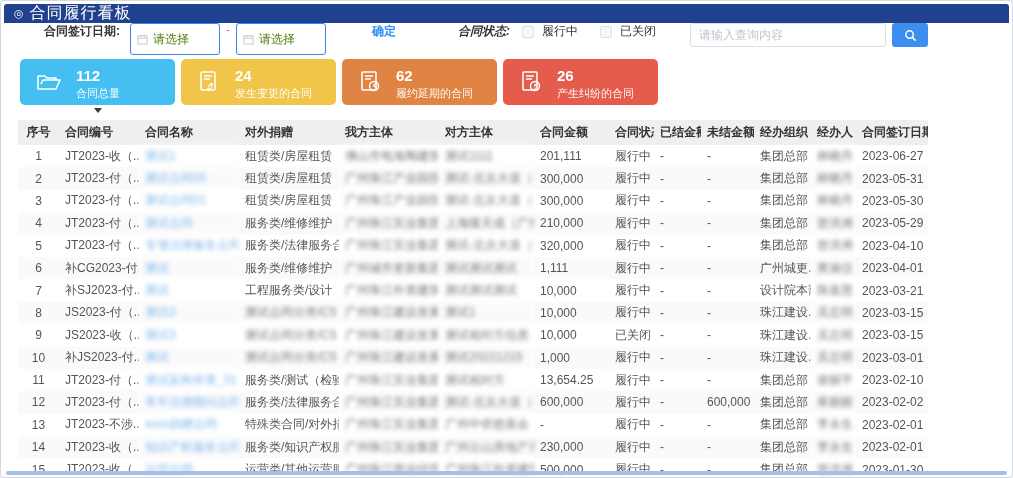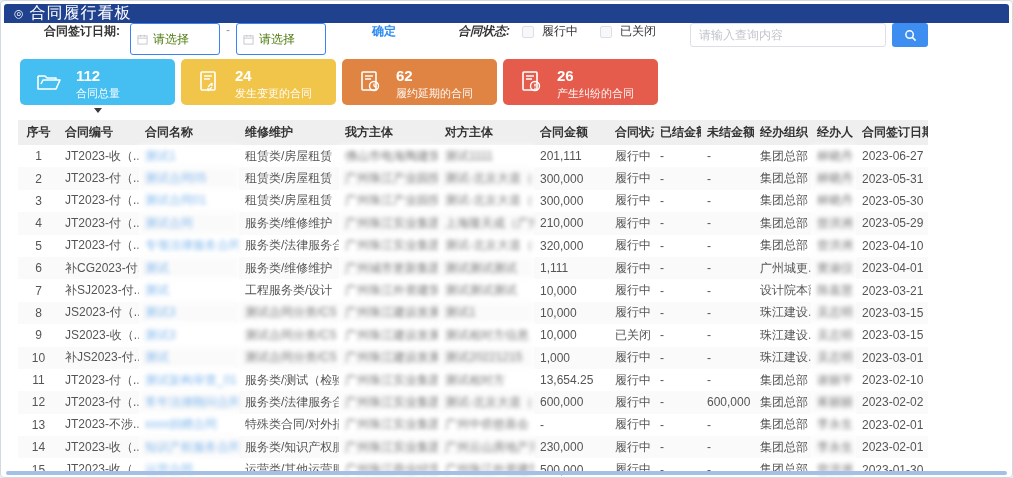--- a/index.html
+++ b/index.html
@@ -247,21 +247,21 @@
     </div>
   </div>
 
   <div class="table-wrap">
     <table>
       <thead>
           <tr id="thead-row">
             <th class="center" style="width: 41px;">序号</th>
             <th style="width: 80px;">合同编号</th>
             <th style="width: 100px;">合同名称</th>
-            <th style="width: 100px;">维修维护</th>
+            <th style="width: 100px;">对外捐赠</th>
             <th style="width: 100px;">我方主体</th>
             <th style="width: 95px;">对方主体</th>
             <th style="width: 75px;">合同金额</th>
             <th style="width: 45px;">合同状态</th>
             <th style="width: 47px;">已结金额</th>
             <th style="width: 53px;">未结金额</th>
             <th style="width: 57px;">经办组织</th>
             <th style="width: 45px;">经办人</th>
             <th style="width: 72px;">合同签订日期</th>
           </tr>

